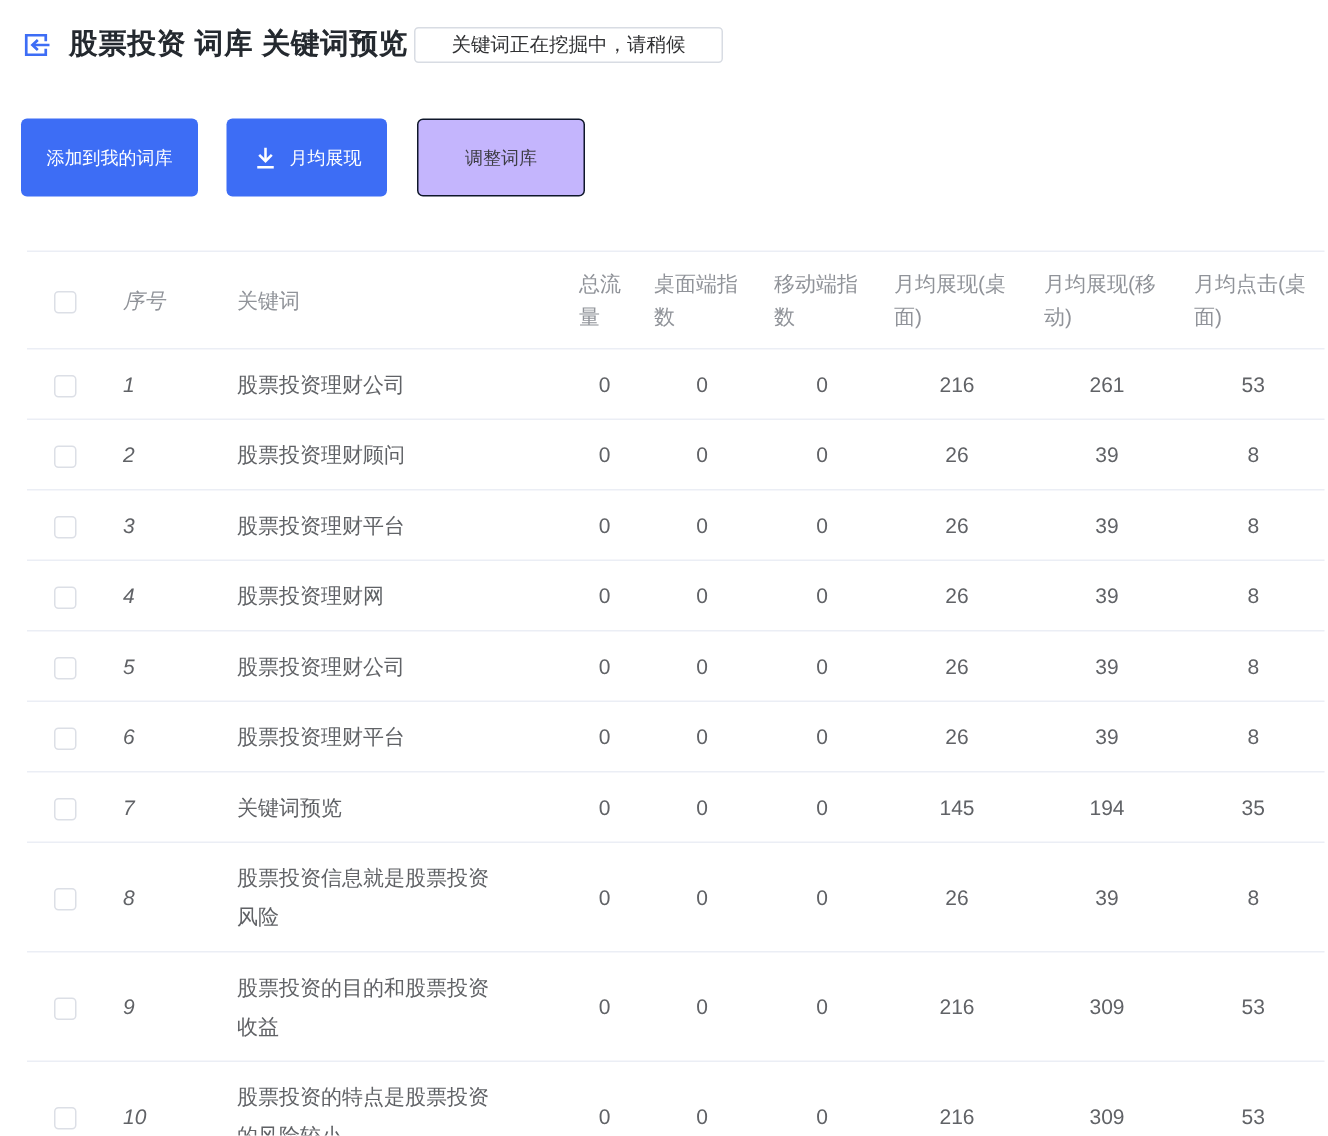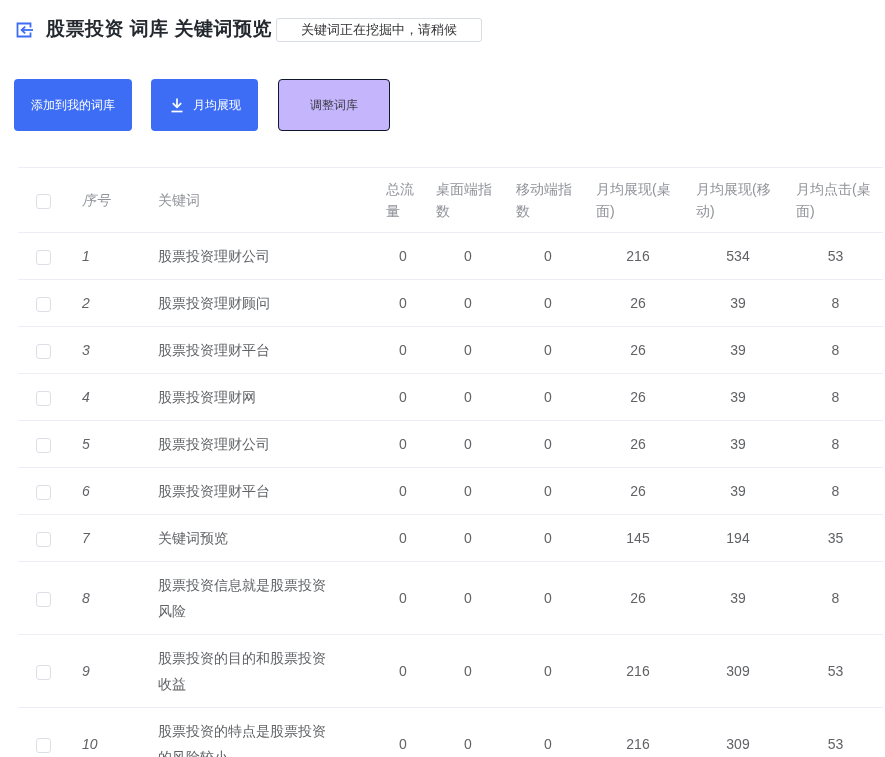--- a/index.html
+++ b/index.html
@@ -116,21 +116,21 @@
   </thead>
   <tbody id="table-body">
   <tr>
     <td class="col-cb"><span class="cb"></span></td>
     <td class="idx">1</td>
     <td class="kw">股票投资理财公司</td>
     <td class="val">0</td>
     <td class="val">0</td>
     <td class="val">0</td>
     <td class="val">216</td>
-    <td class="val">534</td>
+    <td class="val">261</td>
     <td class="val">53</td>
   </tr>
 
   <tr>
     <td class="col-cb"><span class="cb"></span></td>
     <td class="idx">2</td>
     <td class="kw">股票投资理财顾问</td>
     <td class="val">0</td>
     <td class="val">0</td>
     <td class="val">0</td>

